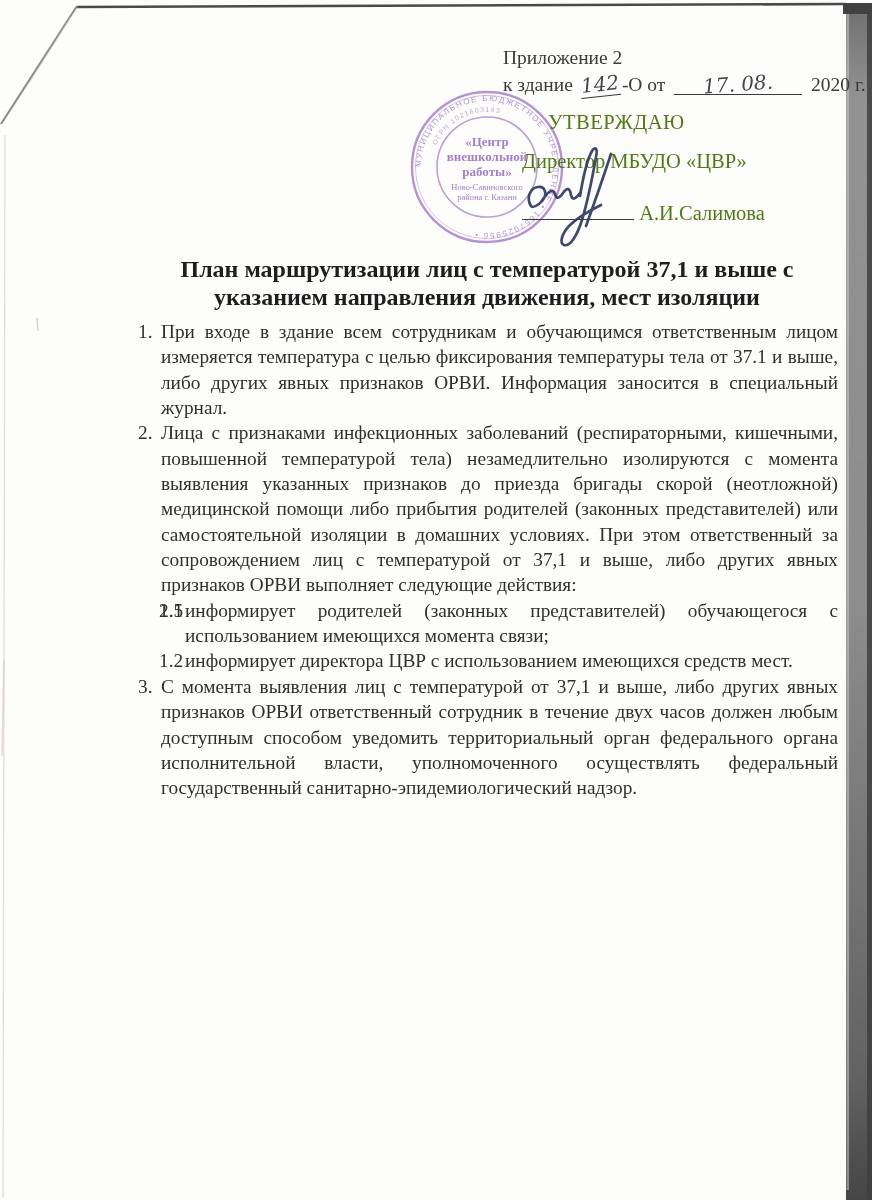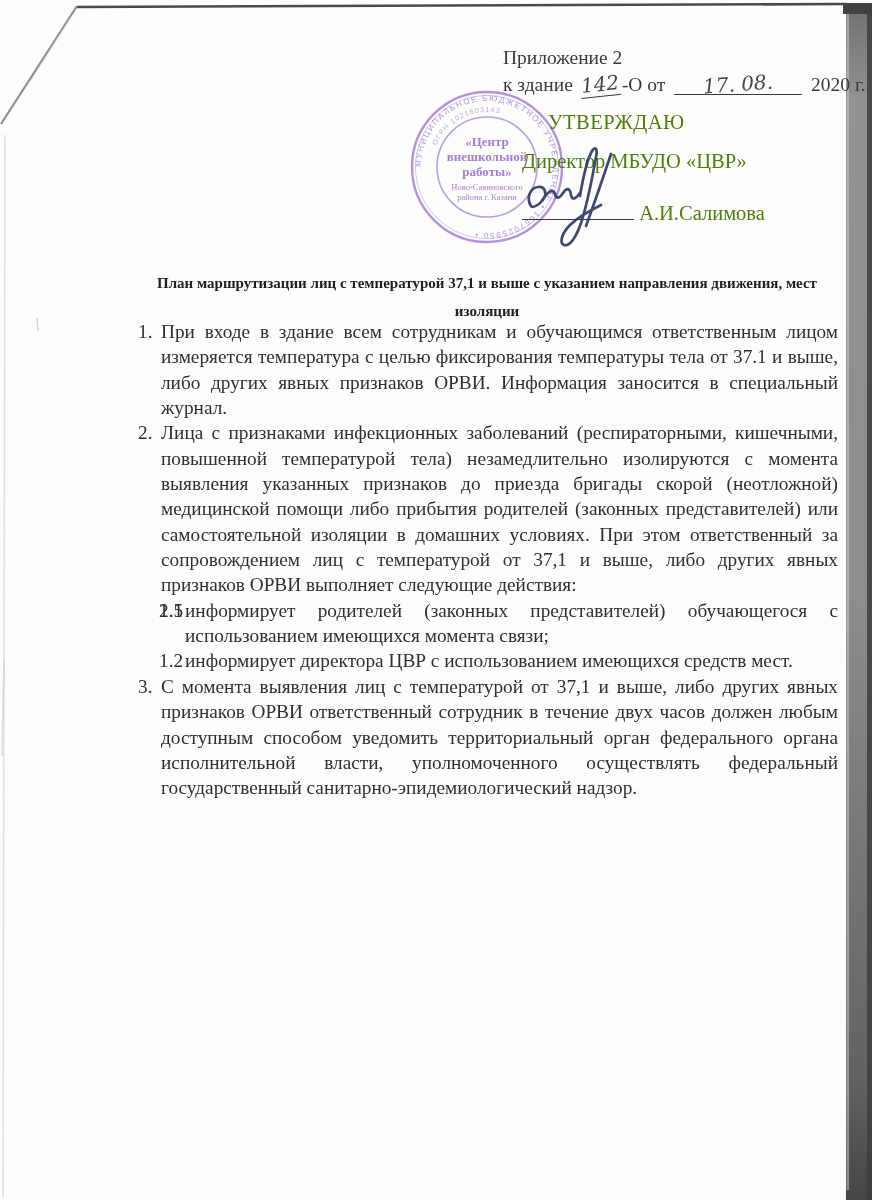--- a/index.html
+++ b/index.html
@@ -30,22 +30,22 @@
   
   .approve{position:absolute;left:522px;top:110px;font-size:20.5px;line-height:24px;color:#4d7c0f;white-space:nowrap;}
   .approve .word{padding-left:26px;letter-spacing:.5px;}
   .approve .pos{margin-top:15px;}
   .approve .sigrow{margin-top:28px;}
   .sigline{display:inline-block;width:112px;border-bottom:1.6px solid #3a3a3a;height:18px;vertical-align:baseline;}
   .signature{position:absolute;left:523px;top:144px;width:142px;height:110px;}
 
   
   .doc-title{
-    position:absolute;left:136px;top:269px;width:702px;
-    text-align:center;font-weight:bold;font-size:15px;line-height:28px;color:#1e1e1e;
+    position:absolute;left:136px;top:255px;width:702px;
+    text-align:center;font-weight:bold;font-size:24px;line-height:28px;color:#1e1e1e;
   }
 
   
   .body-list{position:absolute;left:136px;top:319px;width:702px;font-size:19.3px;line-height:25.35px;color:#2f2f2f;}
   .item{position:relative;padding-left:25px;text-align:justify;}
   .item .num{position:absolute;left:2px;top:0;}
   .sub{position:relative;padding-left:49px;text-align:justify;}
   .sub .num{position:absolute;left:23px;top:0;font-family:Liberation Serif, serif;}
 </style>
 </head>

